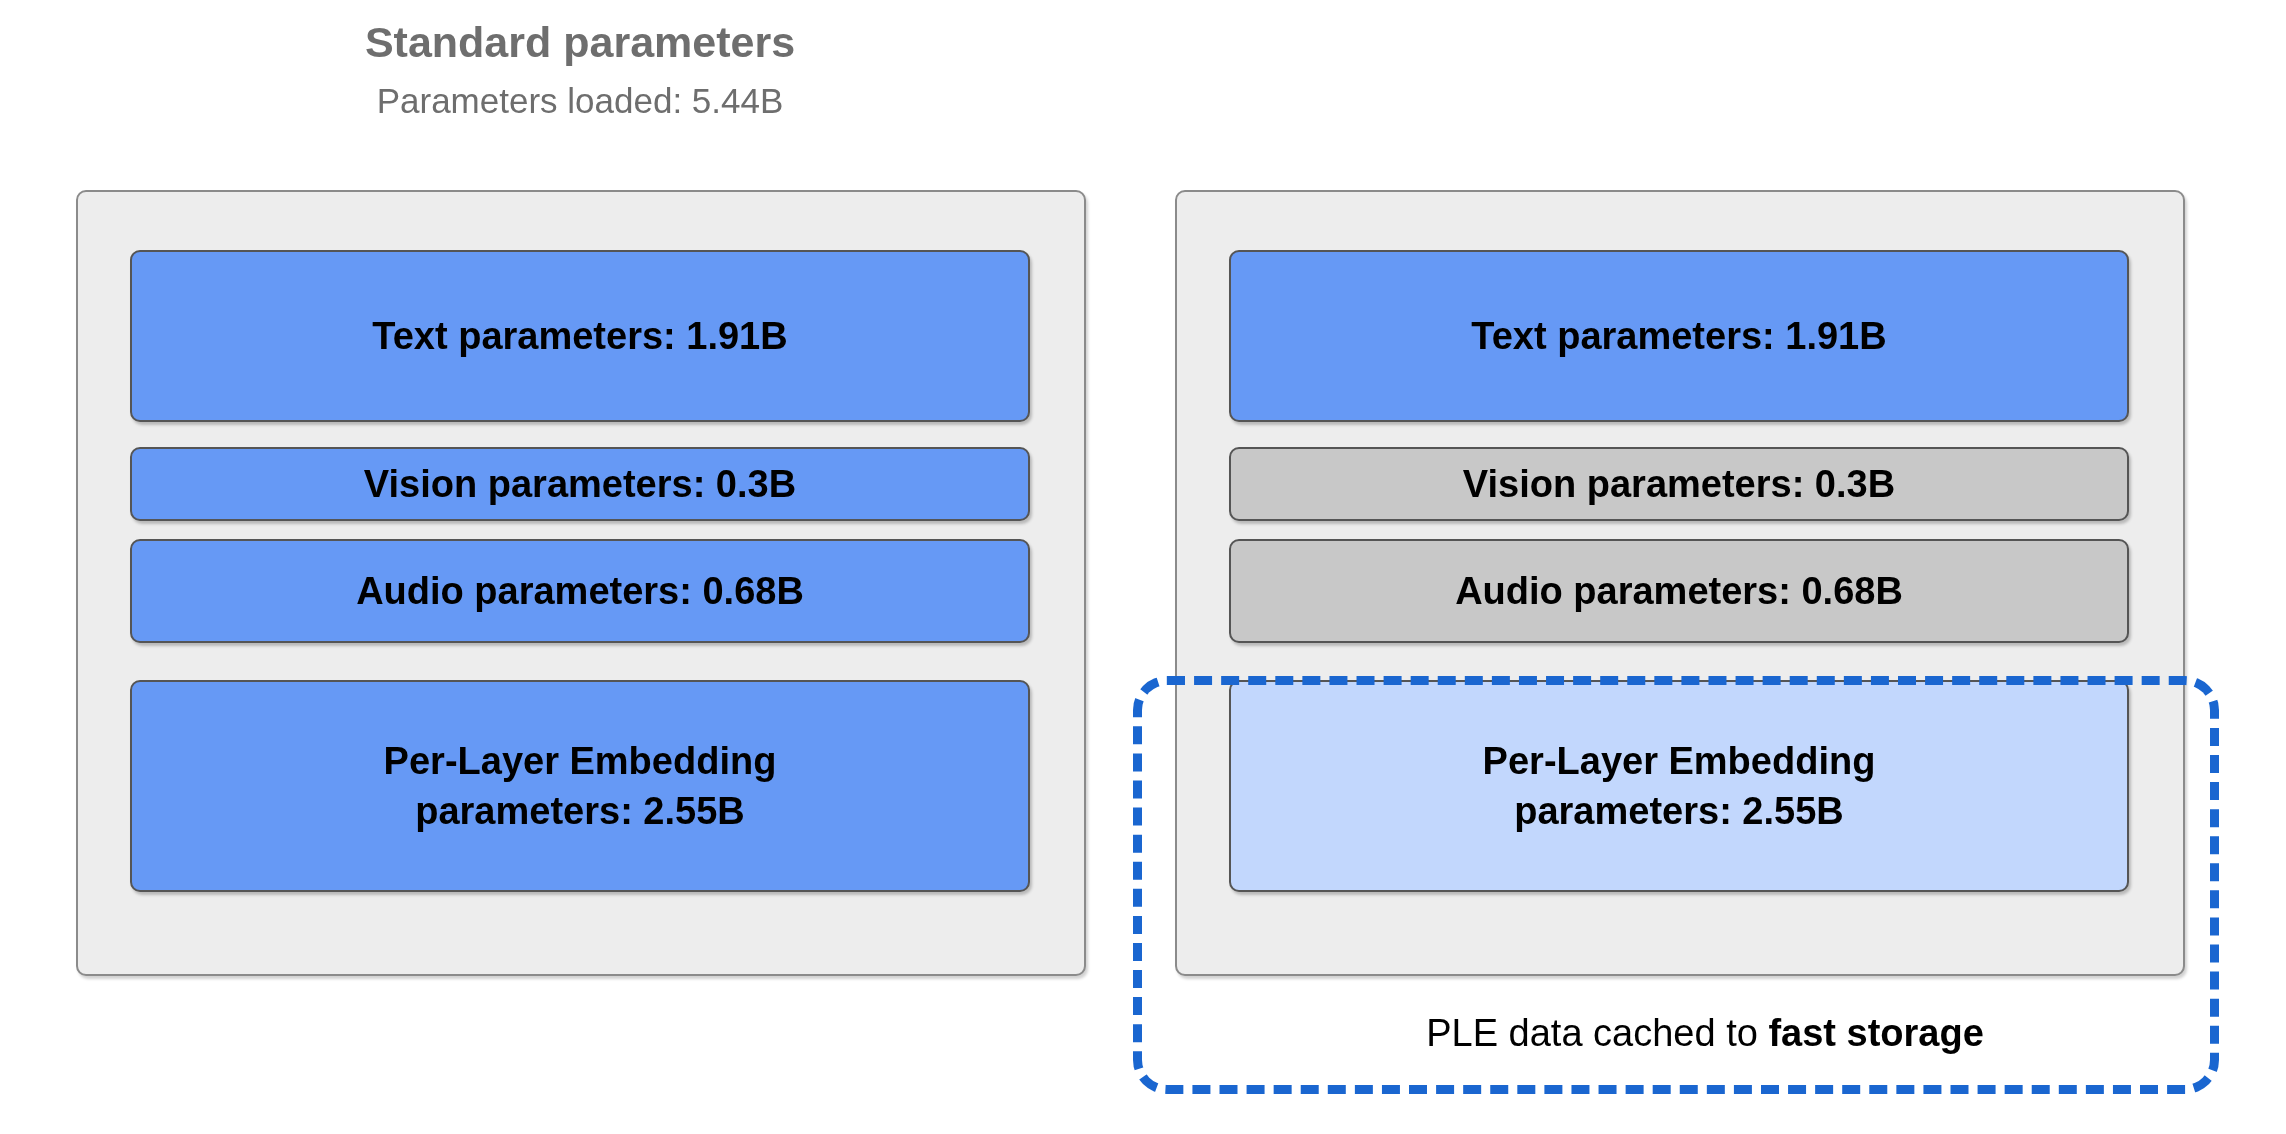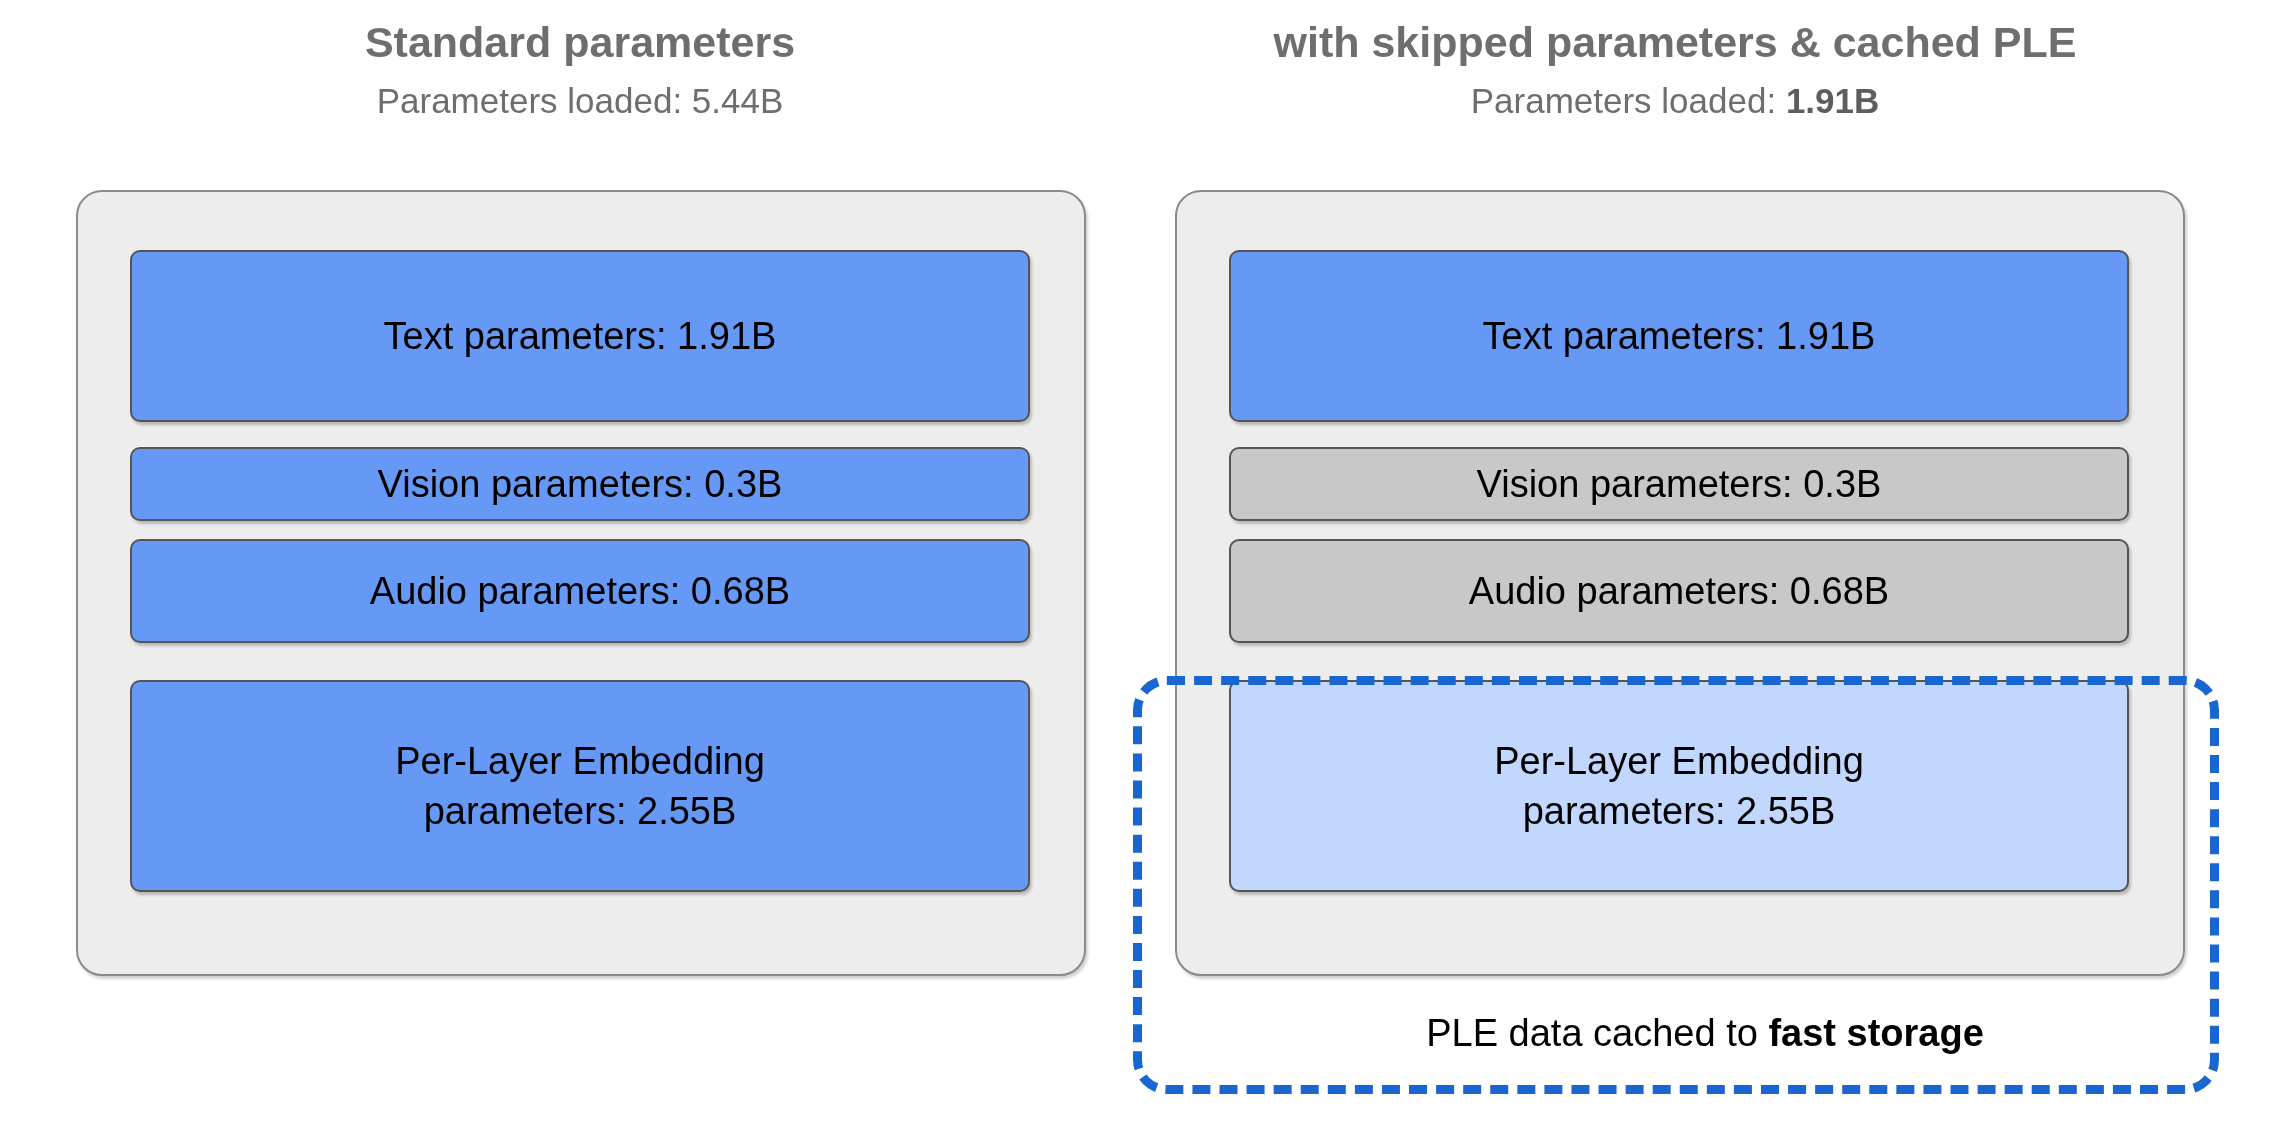--- a/index.html
+++ b/index.html
@@ -40,23 +40,24 @@
     margin-top: 18px;
     white-space: nowrap;
   }
   .col-sub b { font-weight: bold; color: #5e5e5e; }
 
   
   .panel {
     position: absolute;
     background: #ededed;
     border: 2px solid #8b8b8b;
-    border-radius: 26px;
+    border-radius: 10px;
     box-shadow: 2px 3px 3px rgba(0,0,0,0.18);
     box-sizing: border-box;
+    font-weight: bold;
   }
 
   
   .pbox {
     position: absolute;
     box-sizing: border-box;
     border: 2px solid #555555;
     border-radius: 10px;
     display: flex;
     align-items: center;
@@ -114,26 +115,20 @@
     <div class="pbox blue" style="left:52px; top:347px; width:900px; height:104px;">
       <span>Audio parameters: 0.68B</span>
     </div>
 
     <div class="pbox blue" style="left:52px; top:488px; width:900px; height:212px; flex-direction:column;">
       <span>Per-Layer Embedding</span>
       <span>parameters: 2.55B</span>
     </div>
   </div>
 
-  <div class="col-header" style="left:1175px; top:20px; width:1000px;">
-    <div class="col-title">with skipped parameters &amp; cached PLE</div>
-    <div class="col-sub">
-      <span>Parameters loaded: </span><b>1.91B</b>
-    </div>
-  </div>
 
   <div class="panel" style="left:1175px; top:190px; width:1010px; height:786px;">
 
     <div class="pbox blue" style="left:52px; top:58px; width:900px; height:172px;">
       <span>Text parameters: 1.91B</span>
     </div>
 
     <div class="pbox gray" style="left:52px; top:255px; width:900px; height:74px;">
       <span>Vision parameters: 0.3B</span>
     </div>

